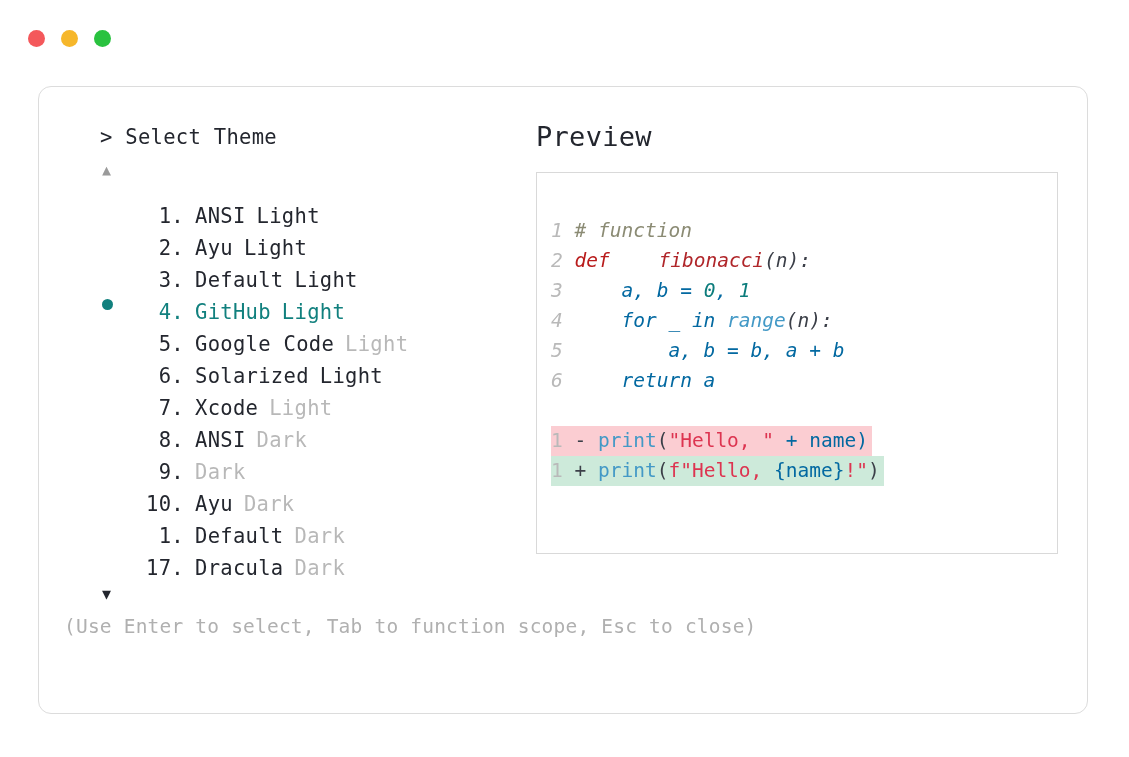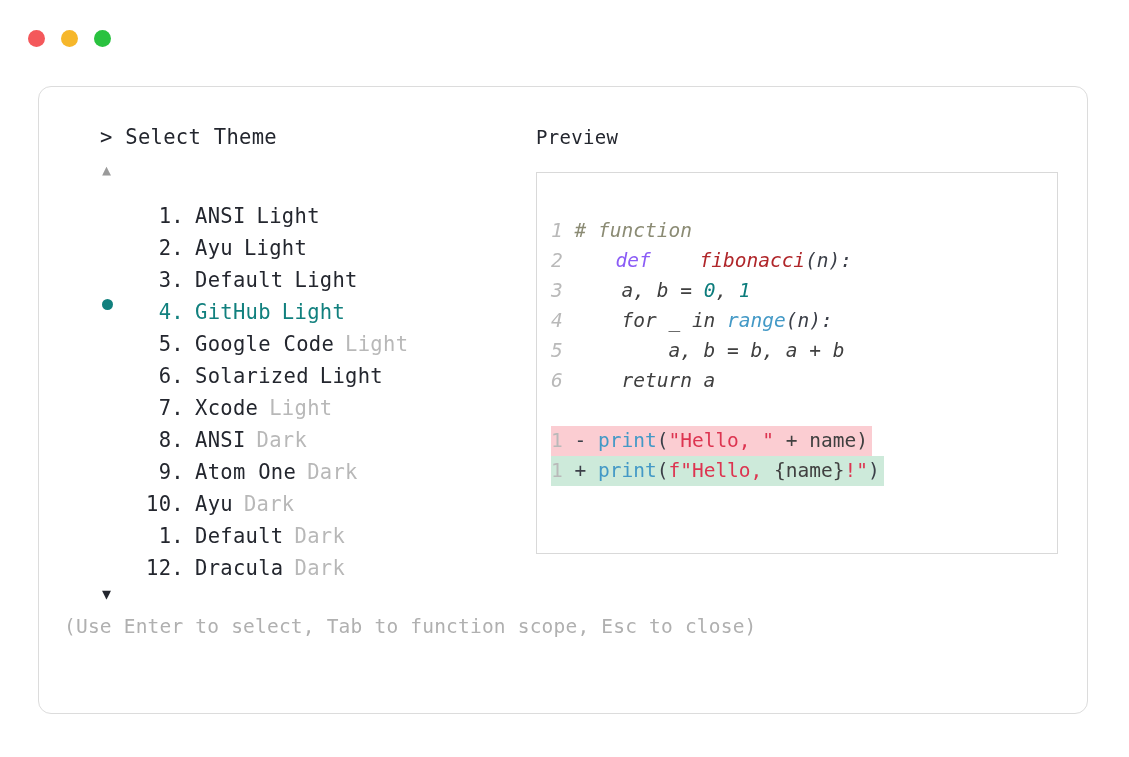--- a/index.html
+++ b/index.html
@@ -135,21 +135,21 @@
   }
 
   
   .right-col {
     position: absolute;
     left: 497px;
     top: 36px;
     width: 528px;
   }
   .preview-label {
-    font-size: 19px;
+    font-size: 27px;
     color: #23262e;
     letter-spacing: 0.3px;
     line-height: 28px;
   }
 
   .preview-box {
     margin-top: 21px;
     width: 522px;
     height: 382px;
     border: 1.5px solid #d9d9d9;
@@ -172,25 +172,25 @@
   .gutter { color: #b9b9b9; }
 
   .diff-block { margin-top: 30px; }
   .diff-line { height: 30px; white-space: pre; display: inline-block; padding-right: 4px;}
   .diff-wrap { height: 30px; }
   .diff-del { background: #fbcdd2; }
   .diff-add { background: #cdeada; }
 
   
   .tok-comment  { color: #8b8b74; }
-  .tok-kw       { color: #8b5cf6; margin-left: 41px; }
+  .tok-kw       { color: #b91c1c; }
   .tok-fn       { color: #b0262a; margin-left: 37px; }
   .tok-num      { color: #0c7c7c; }
   .tok-builtin  { color: #4399c6; }
-  .tok-plain    { color: #404040; margin-top: 32px; }
+  .tok-plain    { color: #0369a1; margin-top: 32px; }
   .tok-str      { color: #dd3450; }
   .tok-punct    { color: #3b3f48; }
   .tok-sign     { color: #3b3f48; }
 </style>
 </head>
 <body>
 
 <div class="window-dots">
   <span class="dot" style="background: rgb(244, 88, 91);"></span>
   <span class="dot" style="background: rgb(246, 183, 43);"></span>
@@ -205,24 +205,24 @@
     <div class="scroll-arrow up">▲</div>
     <div class="theme-list" id="theme-list">
           <div class="theme-row"><span class="bullet-cell"></span><span class="num-cell">1.</span><span class="name-cell">ANSI</span><span class="variant-cell">Light</span></div>
           <div class="theme-row"><span class="bullet-cell"></span><span class="num-cell">2.</span><span class="name-cell">Ayu</span><span class="variant-cell">Light</span></div>
           <div class="theme-row"><span class="bullet-cell"></span><span class="num-cell">3.</span><span class="name-cell">Default</span><span class="variant-cell">Light</span></div>
           <div class="theme-row selected"><span class="bullet-cell"><span class="bullet" style="background: rgb(17, 128, 126);"></span></span><span class="num-cell">4.</span><span class="name-cell">GitHub</span><span class="variant-cell">Light</span></div>
           <div class="theme-row"><span class="bullet-cell"></span><span class="num-cell">5.</span><span class="name-cell">Google Code</span><span class="variant-cell muted">Light</span></div>
           <div class="theme-row"><span class="bullet-cell"></span><span class="num-cell">6.</span><span class="name-cell">Solarized</span><span class="variant-cell">Light</span></div>
           <div class="theme-row"><span class="bullet-cell"></span><span class="num-cell">7.</span><span class="name-cell">Xcode</span><span class="variant-cell muted">Light</span></div>
           <div class="theme-row"><span class="bullet-cell"></span><span class="num-cell">8.</span><span class="name-cell">ANSI</span><span class="variant-cell muted">Dark</span></div>
-          <div class="theme-row"><span class="bullet-cell"></span><span class="num-cell">9.</span><span class="name-cell">Atom One</span><span class="variant-cell muted">Dark</span></div>
+          <div class="theme-row"><span class="bullet-cell"></span><span class="num-cell">9.</span><span class="variant-cell muted">Dark</span></div>
           <div class="theme-row"><span class="bullet-cell"></span><span class="num-cell">10.</span><span class="name-cell">Ayu</span><span class="variant-cell muted">Dark</span></div>
           <div class="theme-row"><span class="bullet-cell"></span><span class="num-cell">1.</span><span class="name-cell">Default</span><span class="variant-cell muted">Dark</span></div>
-          <div class="theme-row"><span class="bullet-cell"></span><span class="num-cell">12.</span><span class="name-cell">Dracula</span><span class="variant-cell muted">Dark</span></div>
+          <div class="theme-row"><span class="bullet-cell"></span><span class="num-cell">17.</span><span class="name-cell">Dracula</span><span class="variant-cell muted">Dark</span></div>
         </div>
     <div class="scroll-arrow down">▼</div>
   </div>
 
   <div class="hint">(Use Enter to select, Tab to function scope, Esc to close)</div>
 
   <div class="right-col">
     <div class="preview-label">Preview</div>
     <div class="preview-box">
       <div class="code" id="code-block"><div class="code-line"><span class="gutter">1 </span><span class="tok-comment"># function</span></div><div class="code-line"><span class="gutter">2 </span><span class="tok-kw">def </span><span class="tok-fn">fibonacci</span><span class="tok-punct">(n):</span></div><div class="code-line"><span class="gutter">3 </span><span class="tok-plain">    a, b = </span><span class="tok-num">0</span><span class="tok-plain">, </span><span class="tok-num">1</span></div><div class="code-line"><span class="gutter">4 </span><span class="tok-plain">    for _ in </span><span class="tok-builtin">range</span><span class="tok-punct">(n):</span></div><div class="code-line"><span class="gutter">5 </span><span class="tok-plain">        a, b = b, a + b</span></div><div class="code-line"><span class="gutter">6 </span><span class="tok-plain">    return a</span></div><div class="diff-block"><div class="diff-wrap"><span class="diff-line diff-del"><span class="gutter">1 </span><span class="tok-sign">- </span><span class="tok-builtin">print</span><span class="tok-punct">(</span><span class="tok-str">"Hello, "</span><span class="tok-plain"> + name)</span></span></div><div class="diff-wrap"><span class="diff-line diff-add"><span class="gutter">1 </span><span class="tok-sign">+ </span><span class="tok-builtin">print</span><span class="tok-punct">(</span><span class="tok-str">f"Hello, </span><span class="tok-plain">{name}</span><span class="tok-str">!"</span><span class="tok-punct">)</span></span></div></div></div>

